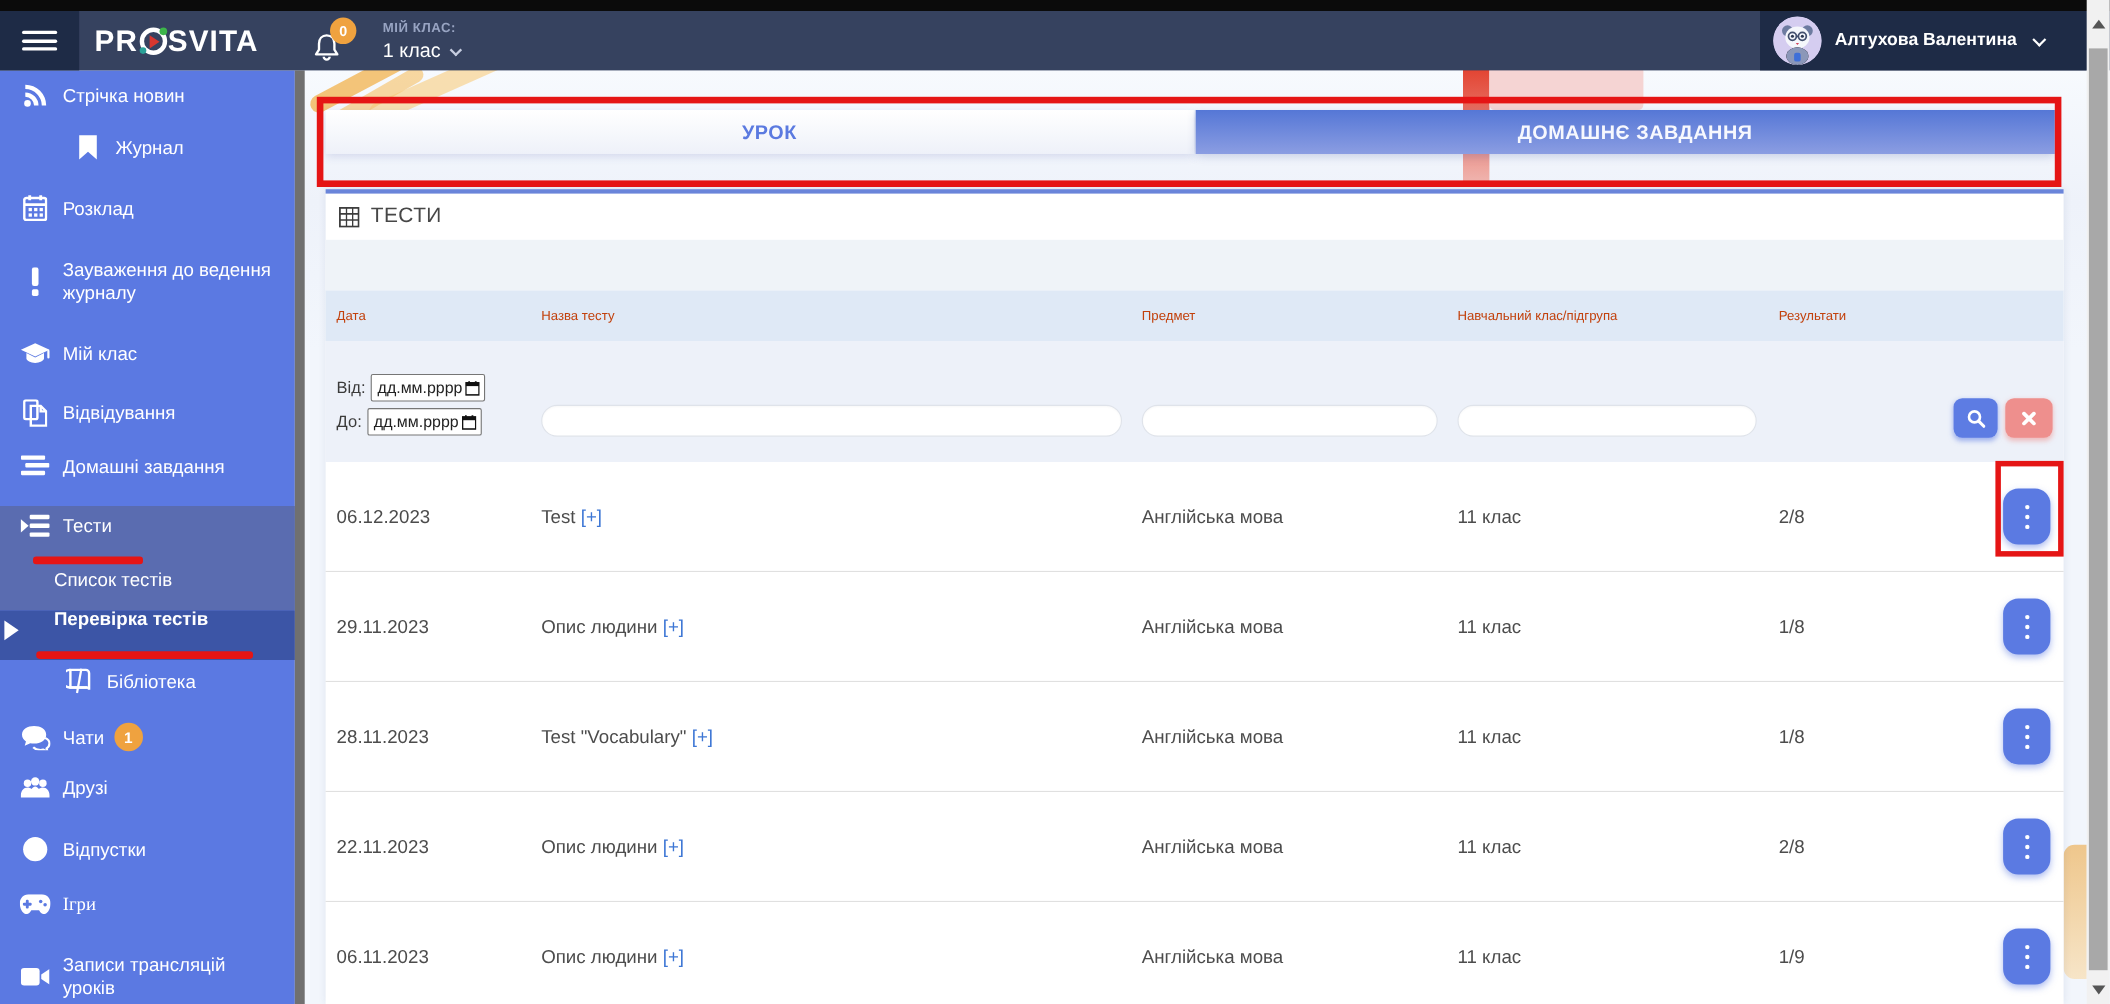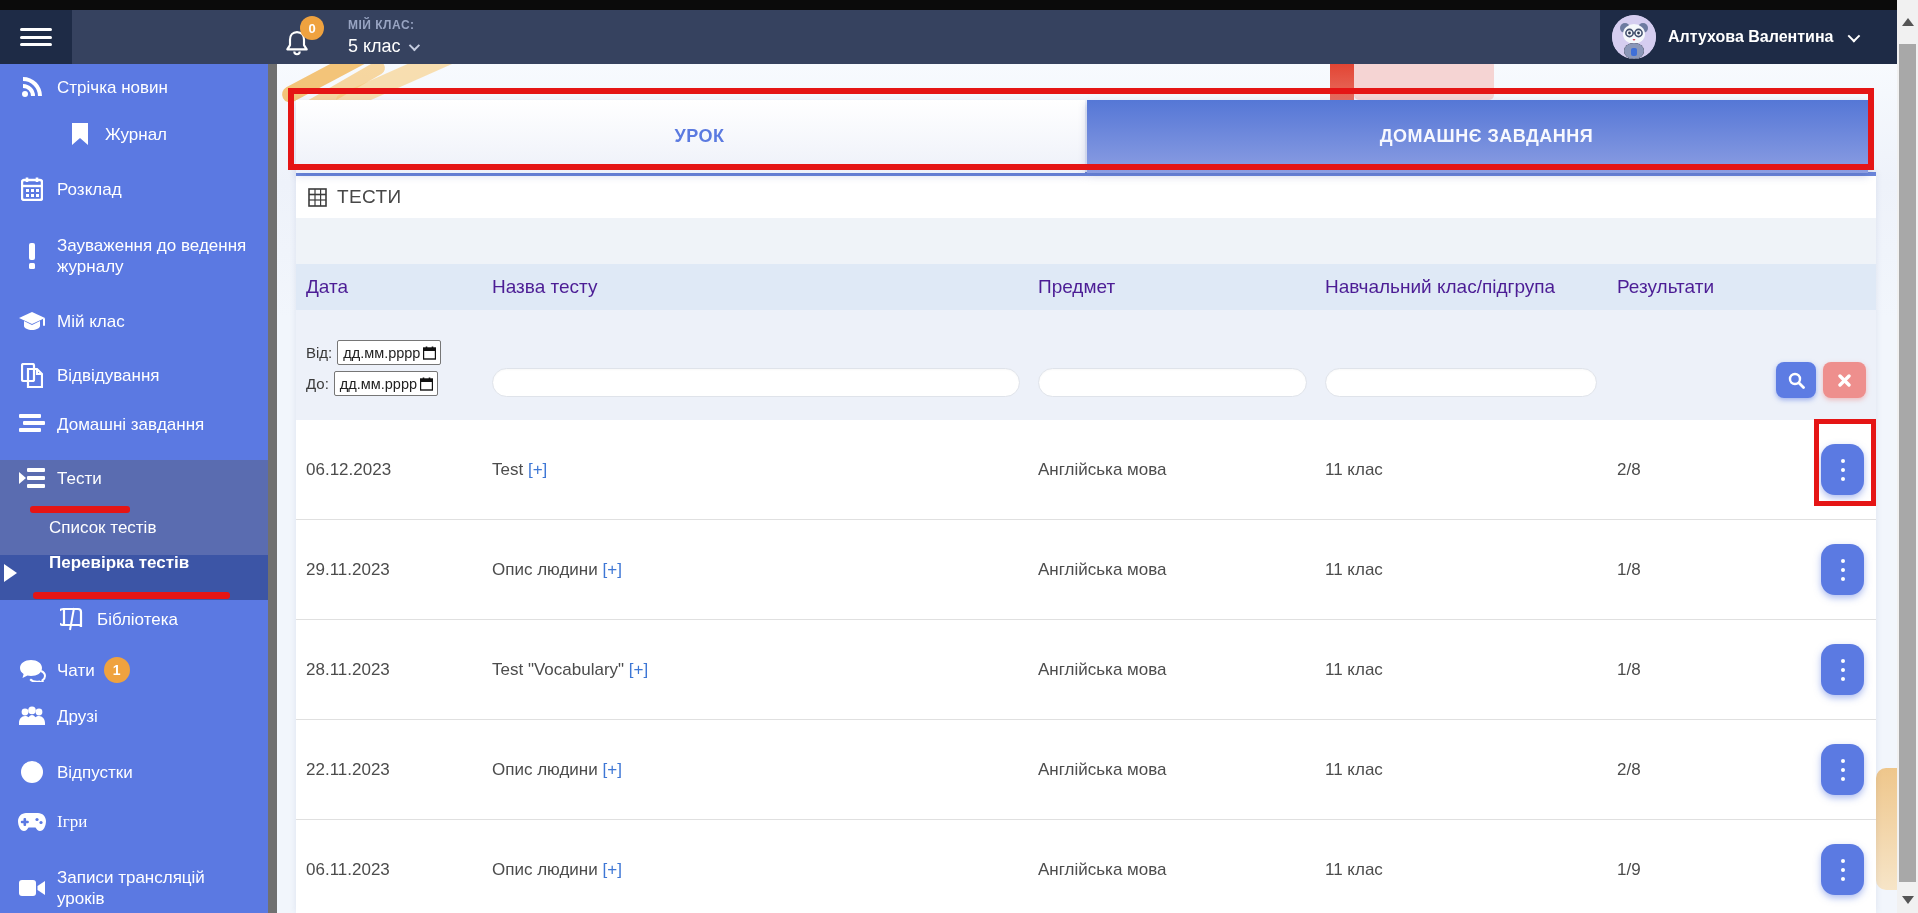--- a/index.html
+++ b/index.html
@@ -49,33 +49,33 @@
   .main-bg { position:absolute; left:277px; top:64px; width:1620px; height:849px; background:linear-gradient(180deg,#f7fafe 0%, #eef2fa 14%, #f2f6fc 30%); z-index:1; }
   .deco { position:absolute; z-index:2; }
   .deco-y1 { left:276px; top:62px; width:120px; height:16px; background:#f2b24c; border-radius:8px; transform:rotate(-28deg); opacity:.75; }
   .deco-y2 { left:330px; top:66px; width:150px; height:18px; background:#f7d79c; border-radius:9px; transform:rotate(-24deg); opacity:.8; }
   .deco-y3 { left:300px; top:80px; width:90px; height:14px; background:#f6c778; border-radius:7px; transform:rotate(-30deg); opacity:.7; }
   .deco-red { left:1330px; top:60px; width:24px; height:110px; background:linear-gradient(180deg,#e2412f,#f0b9b4); border-radius:3px; }
   .deco-pink { left:1354px; top:60px; width:140px; height:40px; background:#f5d4d3; border-radius:5px; }
   .deco-tan { left:1876px; top:768px; width:21px; height:122px; background:linear-gradient(180deg,#eec17f,#f7e3c2); border-radius:10px 0 0 10px; opacity:.9; }
 
   
-  .tab { position:absolute; top:100px; height:73px; border-radius:0; display:flex; align-items:center; justify-content:center; font-size:18px; font-weight:bold; letter-spacing:.5px; cursor:pointer; z-index:4;padding-left:18px; }
+  .tab { position:absolute; top:100px; height:40px; border-radius:0; display:flex; align-items:center; justify-content:center; font-size:18px; font-weight:bold; letter-spacing:.5px; cursor:pointer; z-index:4;padding-left:18px; }
   .tab-lesson { left:296px; width:789px; background:linear-gradient(180deg,#ffffff,#eef1f9); color:#5b7ae0; box-shadow:0 3px 8px rgba(60,80,160,.18); }
   .tab-homework { left:1087px; width:781px; background:linear-gradient(180deg,#5577d6,#8b9de2); color:#f7f8fe; box-shadow:0 3px 8px rgba(60,80,160,.25); }
   .annot-rect { position:absolute; border:6px solid #e51515; z-index:6; pointer-events:none; }
   #annot-tabs { left:288px; top:88px; width:1586px; height:82px; }
   #annot-action { left:1814px; top:419px; width:62px; height:87px; border-width:5px; z-index:12; }
 
   
   .card { position:absolute; left:296px; top:172px; width:1580px; height:741px; background:#fff; border-top:4px solid #6a85da; box-shadow:0 0 7px rgba(40,60,120,.10); z-index:3; }
   .card-title { height:42px; display:flex; align-items:center; gap:10px; padding-left:12px; color:#474747; font-size:19px; letter-spacing:.4px; }
   .band { height:46px; background:#eff3f8; }
   .grid-cols { display:grid; grid-template-columns:186px 546px 287px 292px 150px 1fr; padding:0 10px; align-items:center; }
-  .thead { height:46px; background:#dfe9f6; color:#4c1d95; font-size:19px; }
+  .thead { height:46px; background:#dfe9f6; color:#c2410c; font-size:12px; }
   .tfilter { height:110px; background:#edf1f9; }
   .date-group { display:flex; flex-direction:column; gap:6px; padding-top:6px; }
   .date-line { display:flex; align-items:center; gap:5px; font-size:15px; color:#3b3b3b; }
   .date-input { width:104px; height:25px; background:#fff; border:1px solid #767676; border-radius:2px; display:flex; align-items:center; justify-content:space-between; padding:0 4px 0 5px; font-size:14.5px; color:#222; cursor:text; }
   .txt-input { height:29px; background:#fff; border:1px solid #dfe3ea; border-radius:15px; box-shadow:inset 0 1px 2px rgba(0,0,0,.03); }
   .filt-name { width:528px; margin-top:34px; }
   .filt-subject { width:269px; margin-top:34px; }
   .filt-class { width:272px; margin-top:34px; }
   .filt-btns { grid-column:5 / 7; display:flex; justify-content:flex-end; gap:7px; margin-top:30px; }
   .btn-search { width:40px; height:36px; border-radius:8px; background:#5d7ce3; border:none; display:flex; align-items:center; justify-content:center; cursor:pointer; box-shadow:0 2px 5px rgba(93,124,227,.55); }
@@ -99,31 +99,40 @@
 
 <div class="top-black"></div>
 <header class="topbar">
   <div class="hamburger">
     <span class="bars">
         <i></i>
         <i></i>
         <i></i>
       </span>
   </div>
+  <div class="brand">
+    <span>PR</span>
+    <span class="logo-o">
+        <span class="play"></span>
+        <span class="dot-g"></span>
+        <span class="dot-t"></span>
+      </span>
+    <span>SVITA</span>
+  </div>
   <div class="bell-wrap">
     <span class="badge">0</span>
     <svg width="26" height="28" viewBox="0 0 24 26">
       <path d="M12 2 C8 2 5.5 5 5.5 9 L5.5 14 L3 18 L21 18 L18.5 14 L18.5 9 C18.5 5 16 2 12 2 Z" fill="none" stroke="#fff" stroke-width="2" stroke-linejoin="round"></path>
       <path d="M9.5 20 a2.5 2.5 0 0 0 5 0" fill="none" stroke="#fff" stroke-width="2"></path>
     </svg>
   </div>
   <div class="myclass">
     <div class="lbl">МІЙ КЛАС:</div>
     <div class="val">
-        <span>5 клас</span>
+        <span>1 клас</span>
         <span class="caret"></span>
       </div>
   </div>
   <div class="userbox">
     <span class="avatar">
       <svg width="44" height="44" viewBox="0 0 44 44">
         <circle cx="22" cy="22" r="22" fill="#d5cdf0"></circle>
         <circle cx="13" cy="13" r="5" fill="#6d7ba0"></circle>
           <circle cx="31" cy="13" r="5" fill="#6d7ba0"></circle>
         <ellipse cx="22" cy="19" rx="11" ry="10" fill="#f5f7fb"></ellipse>

